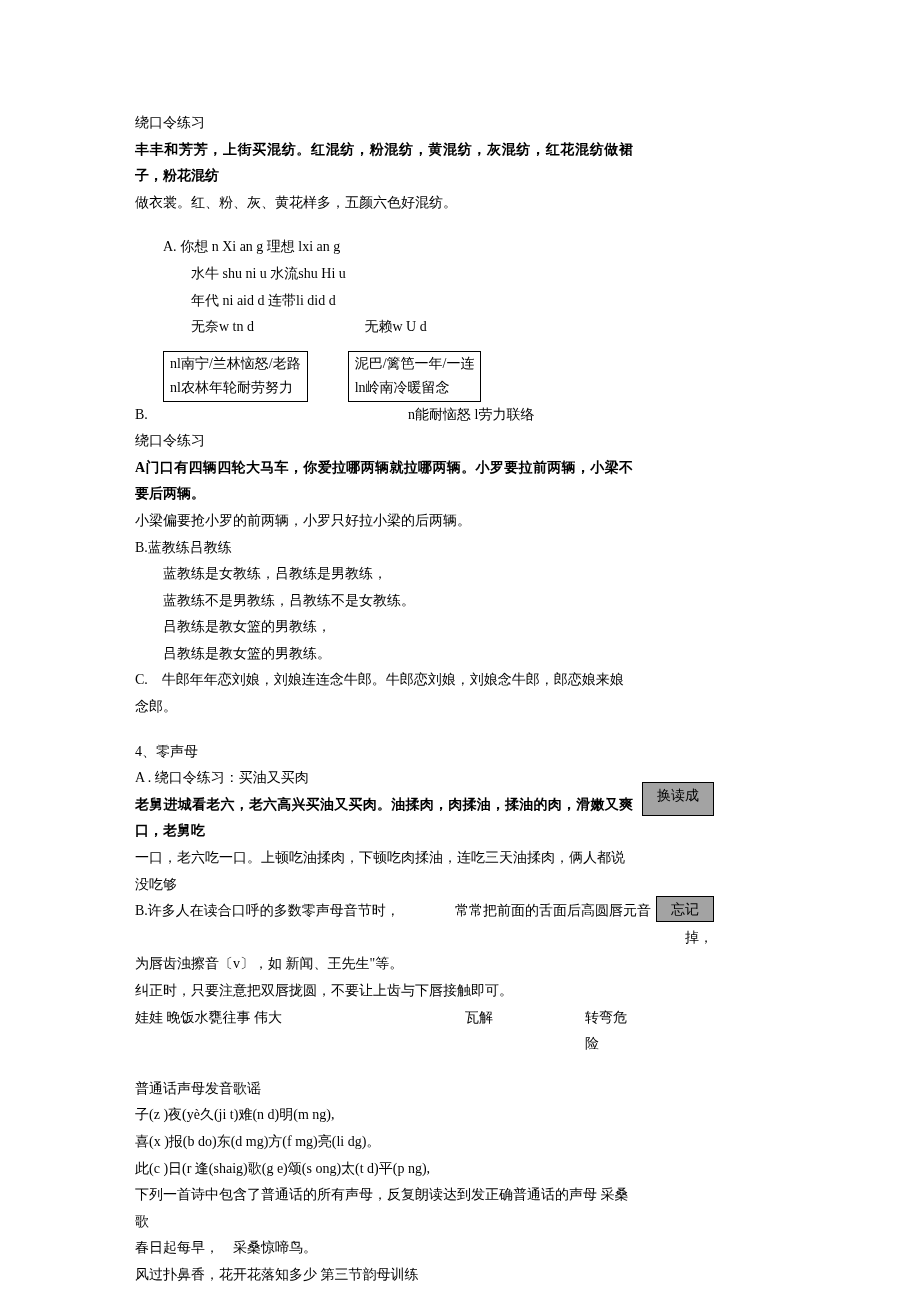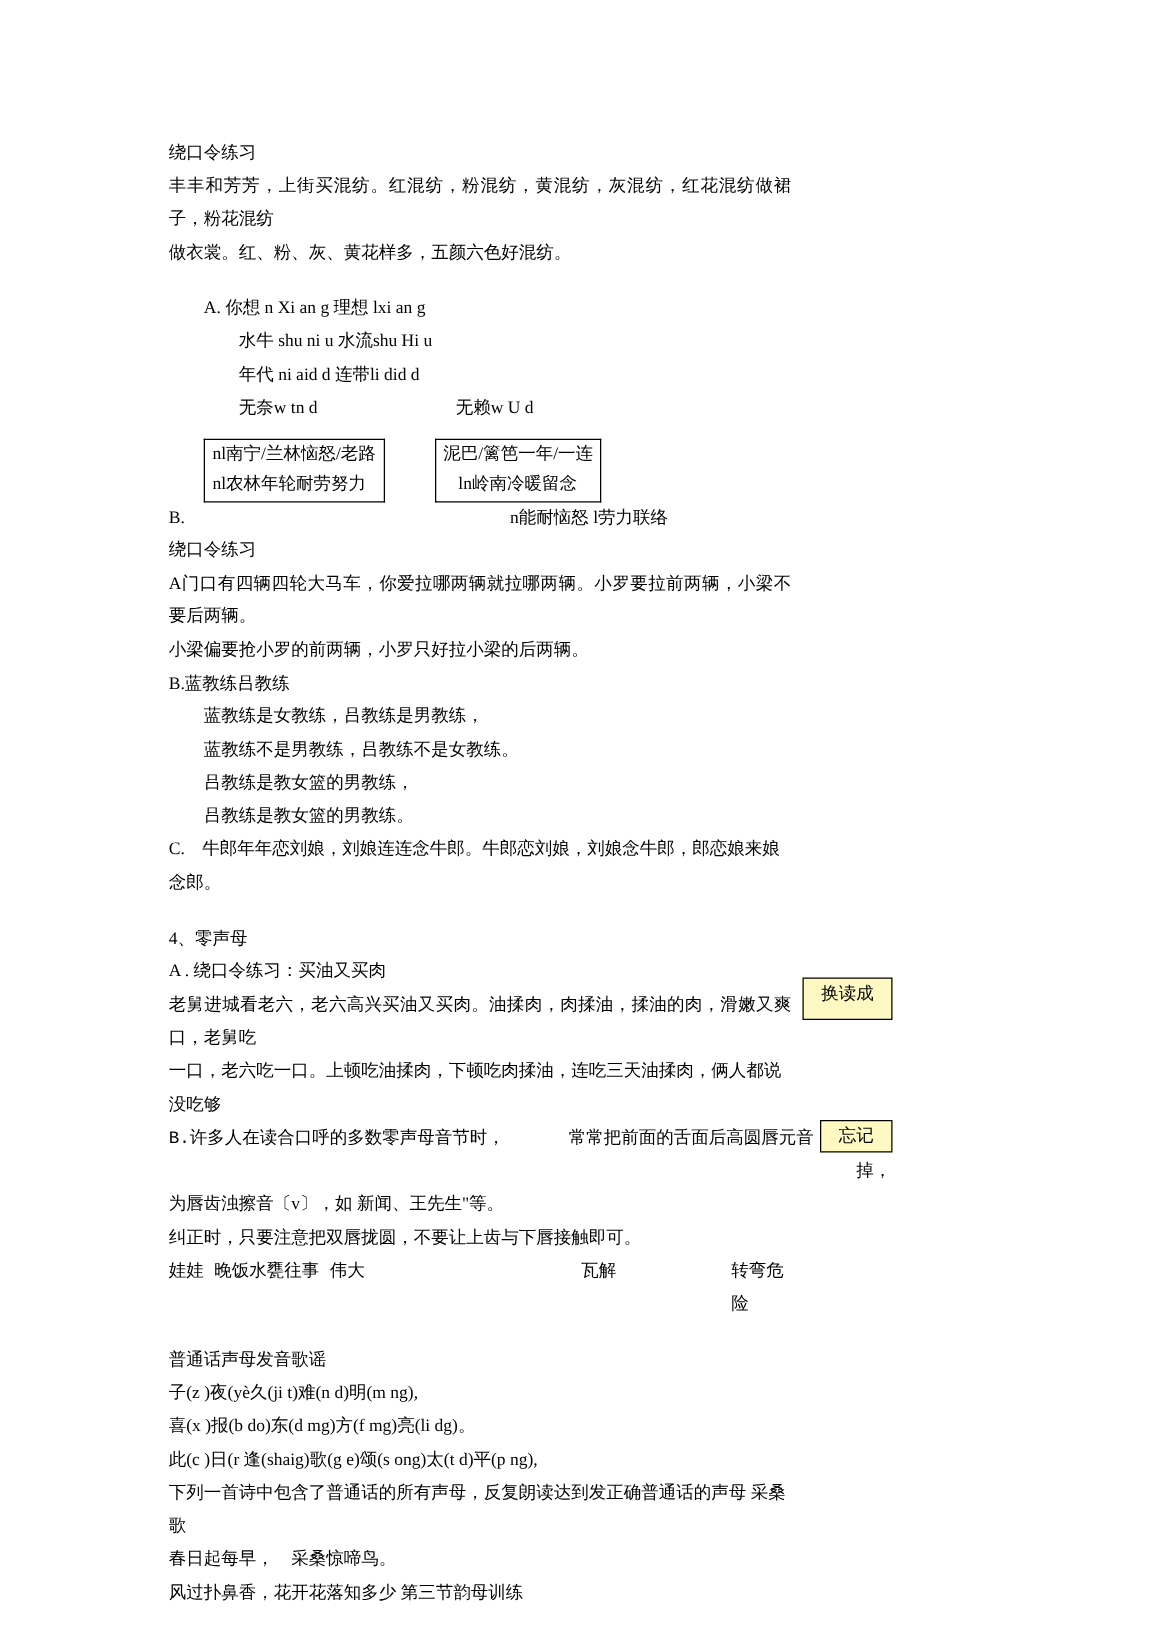--- a/index.html
+++ b/index.html
@@ -15,21 +15,21 @@
     width: 748px;
     min-height: 1303px;
     position: relative;
     padding: 110px 115px 60px 135px;
     box-sizing: border-box;
   }
   .para { margin: 0; }
   .indent1 { padding-left: 0; }
   .indent2 { padding-left: 28px; }
   .indent3 { padding-left: 56px; }
-  .justify { text-align: justify; }
+  .justify { text-align: justify; font-weight: bold; }
   .spaced-labels span { display:inline-block; }
   .tables-row {
     display: flex;
     align-items: flex-end;
     gap: 40px;
     margin-top: 10px;
     margin-bottom: 2px;
   }
   .mini-table {
     border: 1px solid #000;
@@ -50,26 +50,26 @@
     margin-left: 6px;
   }
   .section-gap { height: 18px; }
   .side-box {
     position: absolute;
     right: 34px;
     border: 1px solid #000;
     font-size: 14px;
     padding: 2px 8px;
     line-height: 1.6;
-    background: #fef9c3;
+    background: #a3a3a3;
     text-align: center;
   }
   .side-box.upper { top: 782px; width: 54px; height: 28px; box-sizing: content-box; }
   .side-box.lower { top: 896px; width: 40px; height: 20px; box-sizing: content-box; }
-  .row-flex { display:flex;font-family:Liberation Mono, monospace; }
+  .row-flex { display:flex; }
   .row-flex .col1 { flex: 0 0 320px; }
   .row-flex .col2 { flex: 0 0 170px; }
   .row-flex .col3 { flex: 1; }
 </style>
 </head>
 <body>
 
 <div class="page">
 
   <p class="para indent1">绕口令练习</p>
@@ -100,21 +100,21 @@
               <td>nl农林年轮耐劳努力</td>
             </tr>
       </tbody>
         </table>
       <table class="mini-table">
         <tbody>
             <tr>
               <td>泥巴/篱笆一年/一连</td>
             </tr>
         <tr>
-              <td style="padding-left:18px;">ln岭南冷暖留念</td>
+              <td style="padding-left:6px;">ln岭南冷暖留念</td>
             </tr>
       </tbody>
         </table>
     </div>
     <p class="para" style="padding-left:0; margin-top:-2px;">
       <span class="b-label" style="padding-left:0;">B.</span>
       <span style="display:inline-block; width:230px;"></span>
       <span class="after-tables">n能耐恼怒 l劳力联络</span>
     </p>
   </div>

